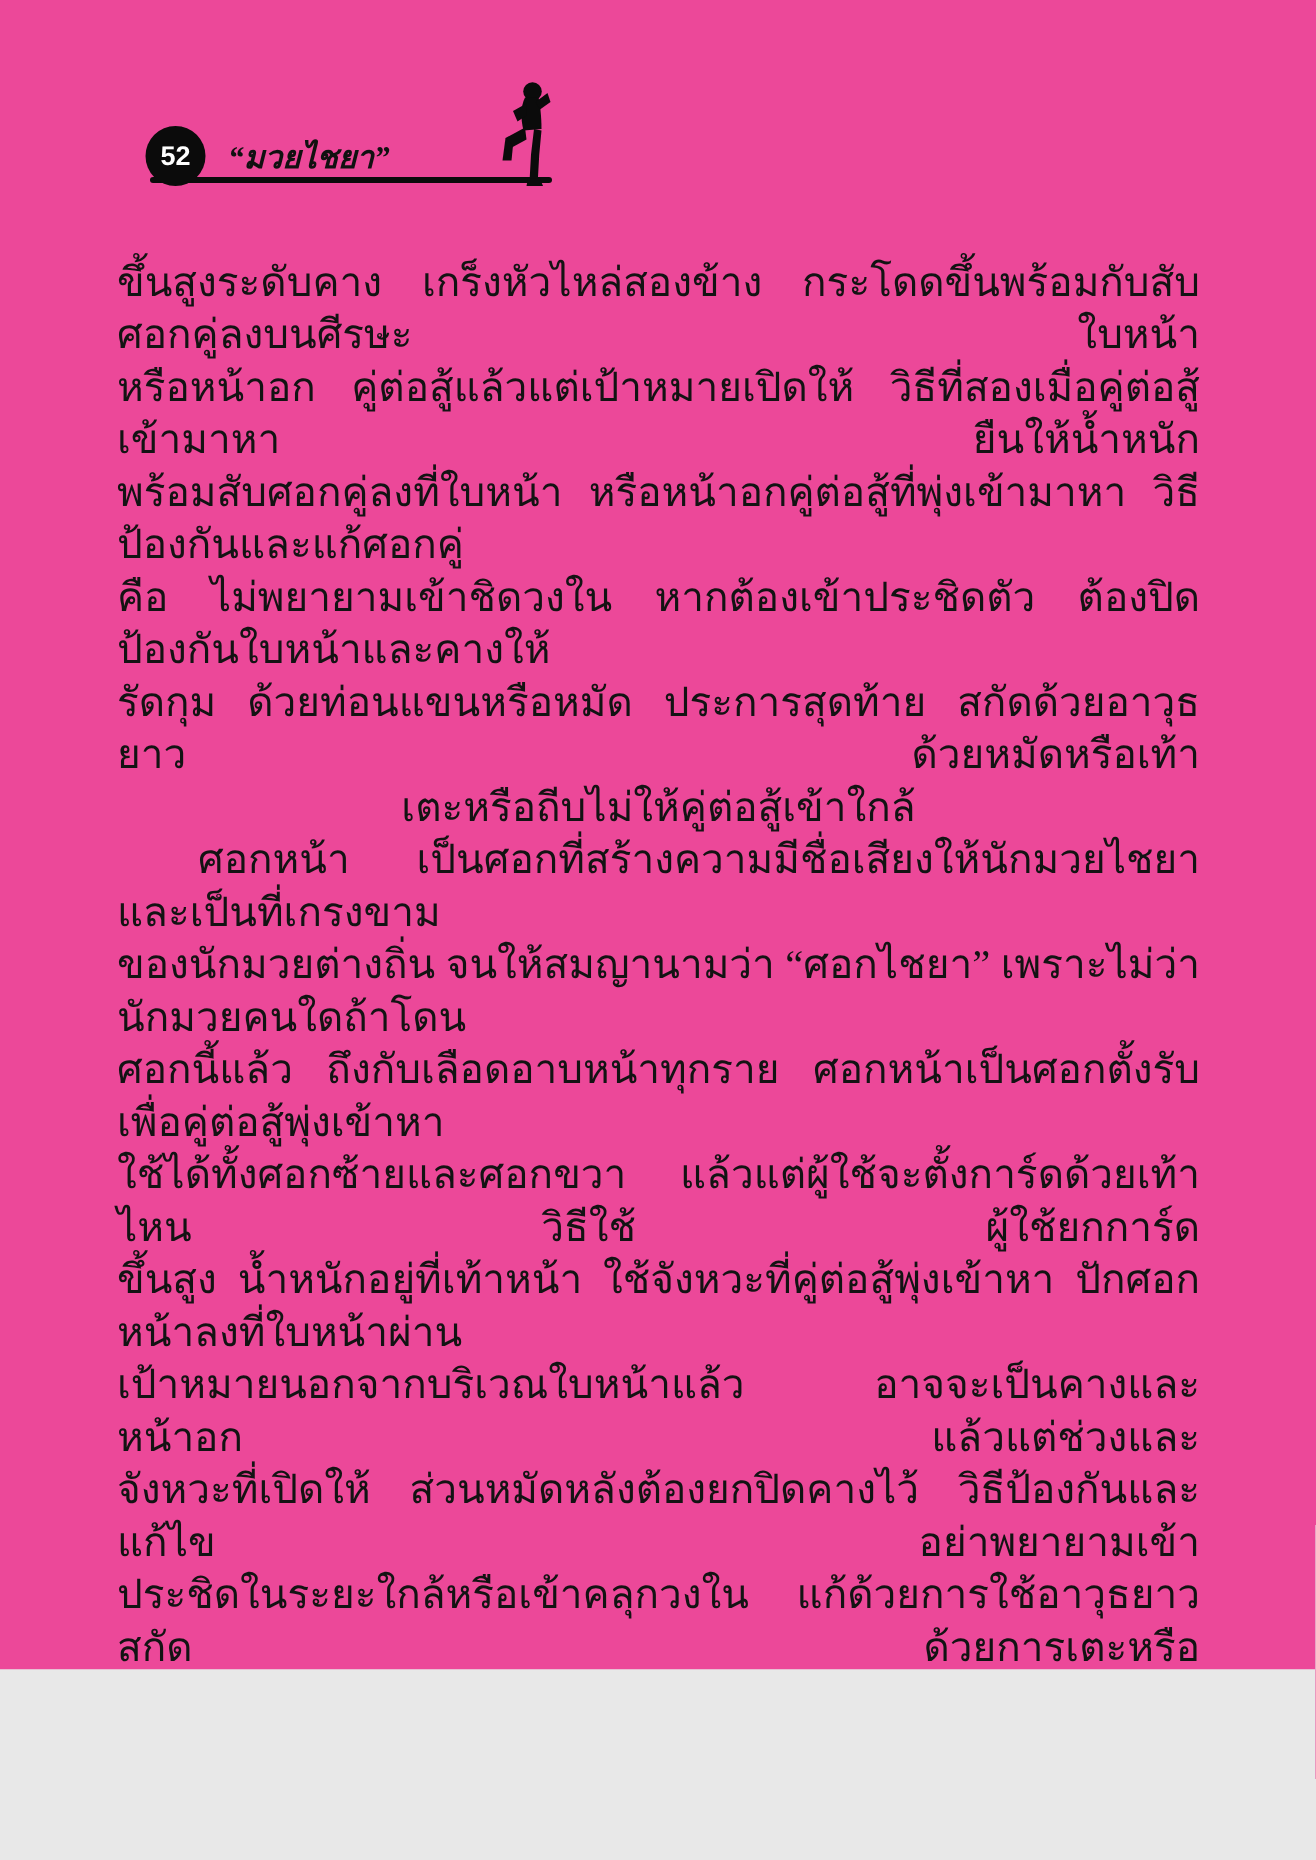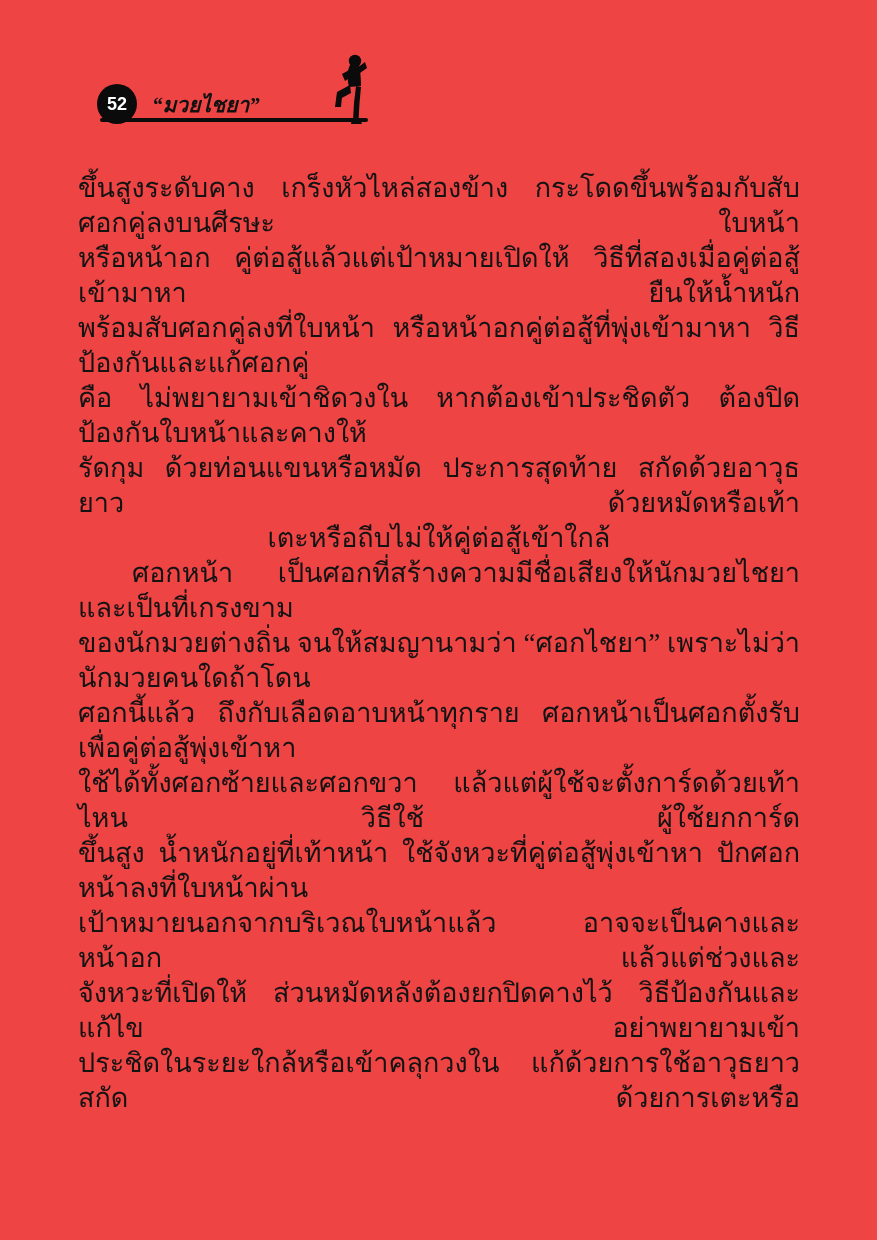--- a/index.html
+++ b/index.html
@@ -1,21 +1,21 @@
 <!DOCTYPE html>
 <html lang="th"><head>
 <meta charset="utf-8">
 <style>
   html, body { margin: 0; padding: 0; background: #e8e8e8; }
   .page {
     position: relative;
     width: 877px;
-    height: 1240px;
+    height: 1113px;
     margin: 0 auto;
-    background: #ef4444;
+    background: #ec4899;
     color: #111111;
     font-family: "Liberation Serif", "DejaVu Serif", serif;
     overflow: hidden;
   }
   
   .pagenum-circle {
     position: absolute;
     left: 97px; top: 84px;
     width: 40px; height: 40px;
     background: #0b0b0b;

